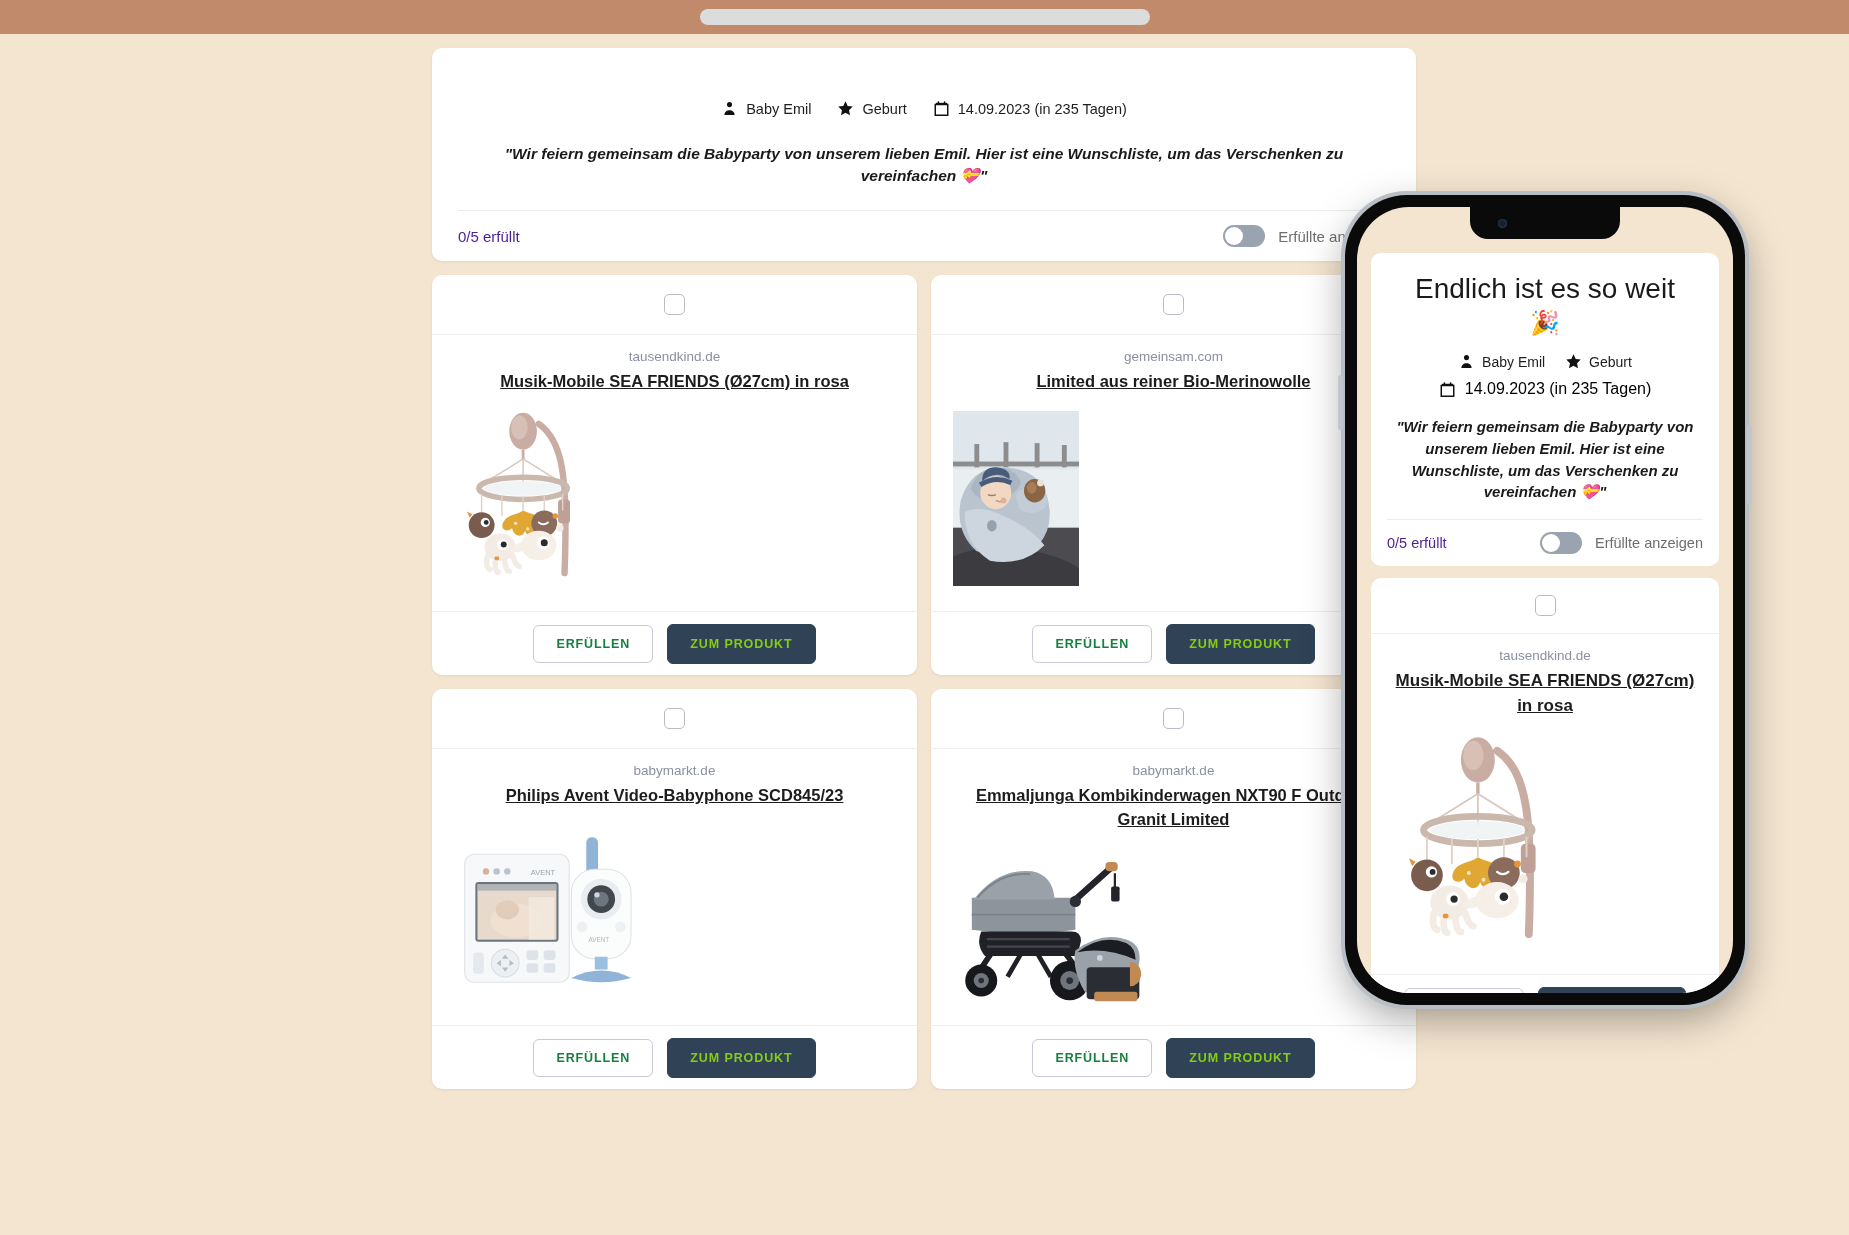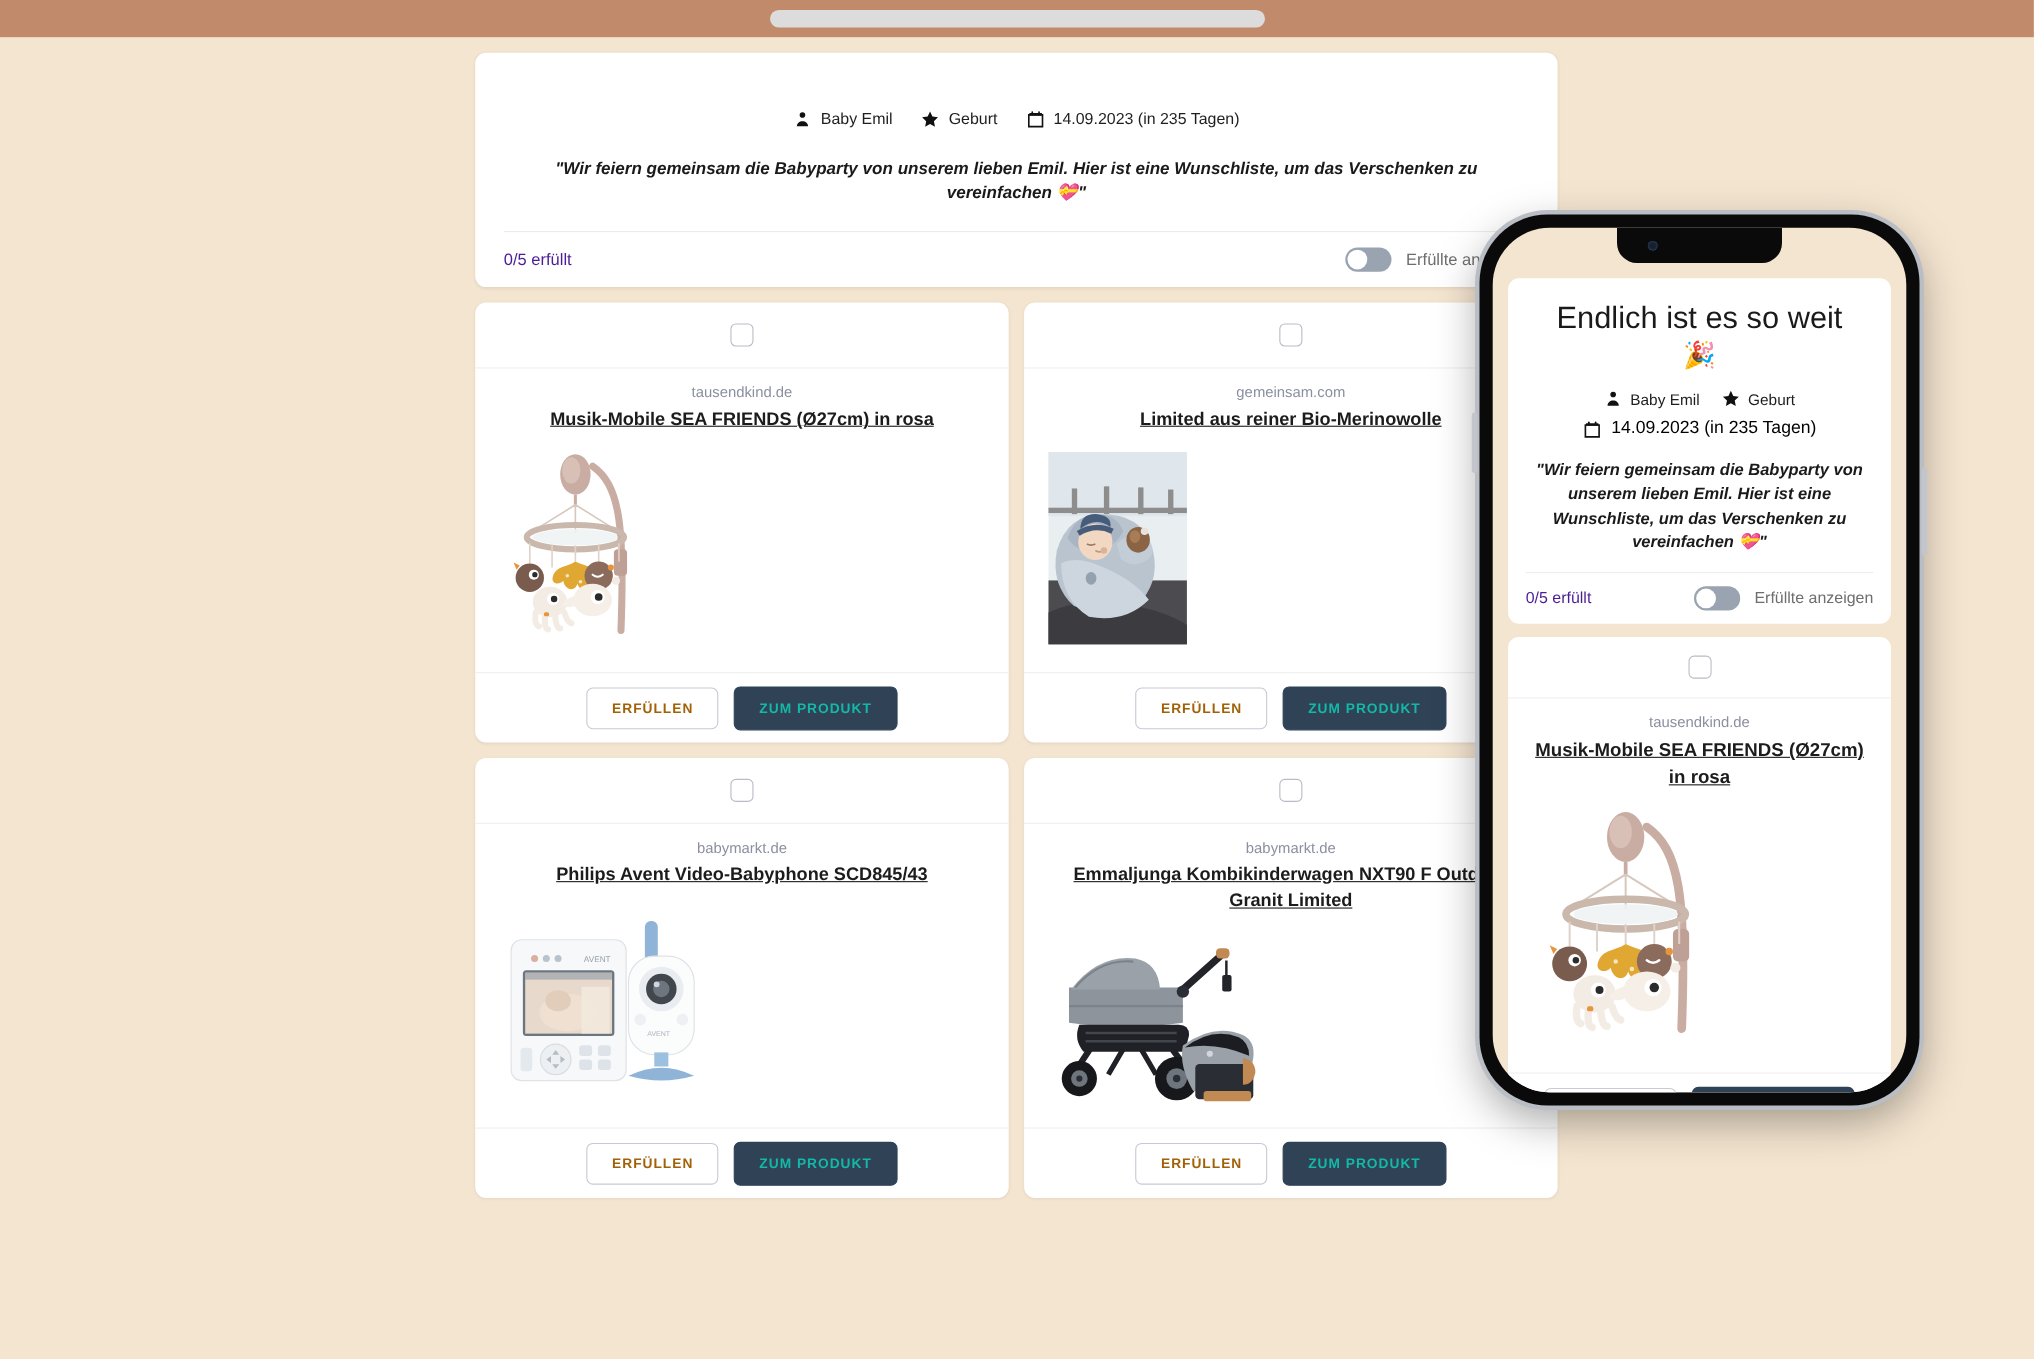--- a/index.html
+++ b/index.html
@@ -118,27 +118,27 @@
     flex: 1; display: flex; align-items: center; justify-content: flex-start;
     width: 100%; padding: 8px 0; min-height: 0; text-decoration: underline;
   }
   .pimg { height: 175px; width: auto; }
   .card-foot {
     border-top: 1px solid #efefef;
     height: 64px;
     display: flex; align-items: center; justify-content: center; gap: 14px;
   }
   .btn-outline {
-    background: #fff; border: 1px solid #c6cad4; color: #a16207;
+    background: #fff; border: 1px solid #c6cad4; color: #15803d;
     font-size: 12.5px; font-weight: 700; letter-spacing: 0.9px;
     padding: 11px 22px; border-radius: 6px; cursor: pointer;
     font-family: "Liberation Sans", sans-serif;
   }
   .btn-filled {
-    background: #2f4256; border: 1px solid #2f4256; color: #14b8a6;
+    background: #2f4256; border: 1px solid #2f4256; color: #84cc16;
     font-size: 12.5px; font-weight: 700; letter-spacing: 0.9px;
     padding: 12px 22px; border-radius: 6px; cursor: pointer;
     font-family: "Liberation Sans", sans-serif;
   }
 
   
   .phone {
     position: absolute; left: 1345px; top: 195px;
     width: 400px; height: 810px;
     border-radius: 62px;
@@ -361,21 +361,21 @@
           <button class="btn-filled">ZUM PRODUKT</button>
         </div>
       </div>
 
       <div class="card">
         <div class="card-top">
           <div class="checkbox"></div>
         </div>
         <div class="card-body">
           <div class="shop">babymarkt.de</div>
-          <div class="pname">Philips Avent Video-Babyphone SCD845/43</div>
+          <div class="pname">Philips Avent Video-Babyphone SCD845/23</div>
           <div class="pimg-wrap">
             <svg class="art pimg" viewBox="0 0 190 150" style="height:160px">
               <rect x="10" y="20" width="98" height="120" rx="9" fill="#f7f8f9" stroke="#dfe2e6"></rect>
               <rect x="20" y="46" width="78" height="56" rx="3" fill="#6c7680"></rect>
               <rect x="22" y="48" width="74" height="52" fill="#e8d9cd"></rect>
               <ellipse cx="58" cy="82" rx="24" ry="16" fill="#f0e0d2"></ellipse>
               <ellipse cx="50" cy="72" rx="11" ry="9" fill="#e2cdbb"></ellipse>
               <rect x="70" y="60" width="24" height="40" fill="#f4eadf" opacity="0.8"></rect>
               <rect x="22" y="48" width="74" height="6" fill="#8e99a4" opacity="0.6"></rect>
               <circle cx="30" cy="36" r="3" fill="#d9b0a0"></circle>

